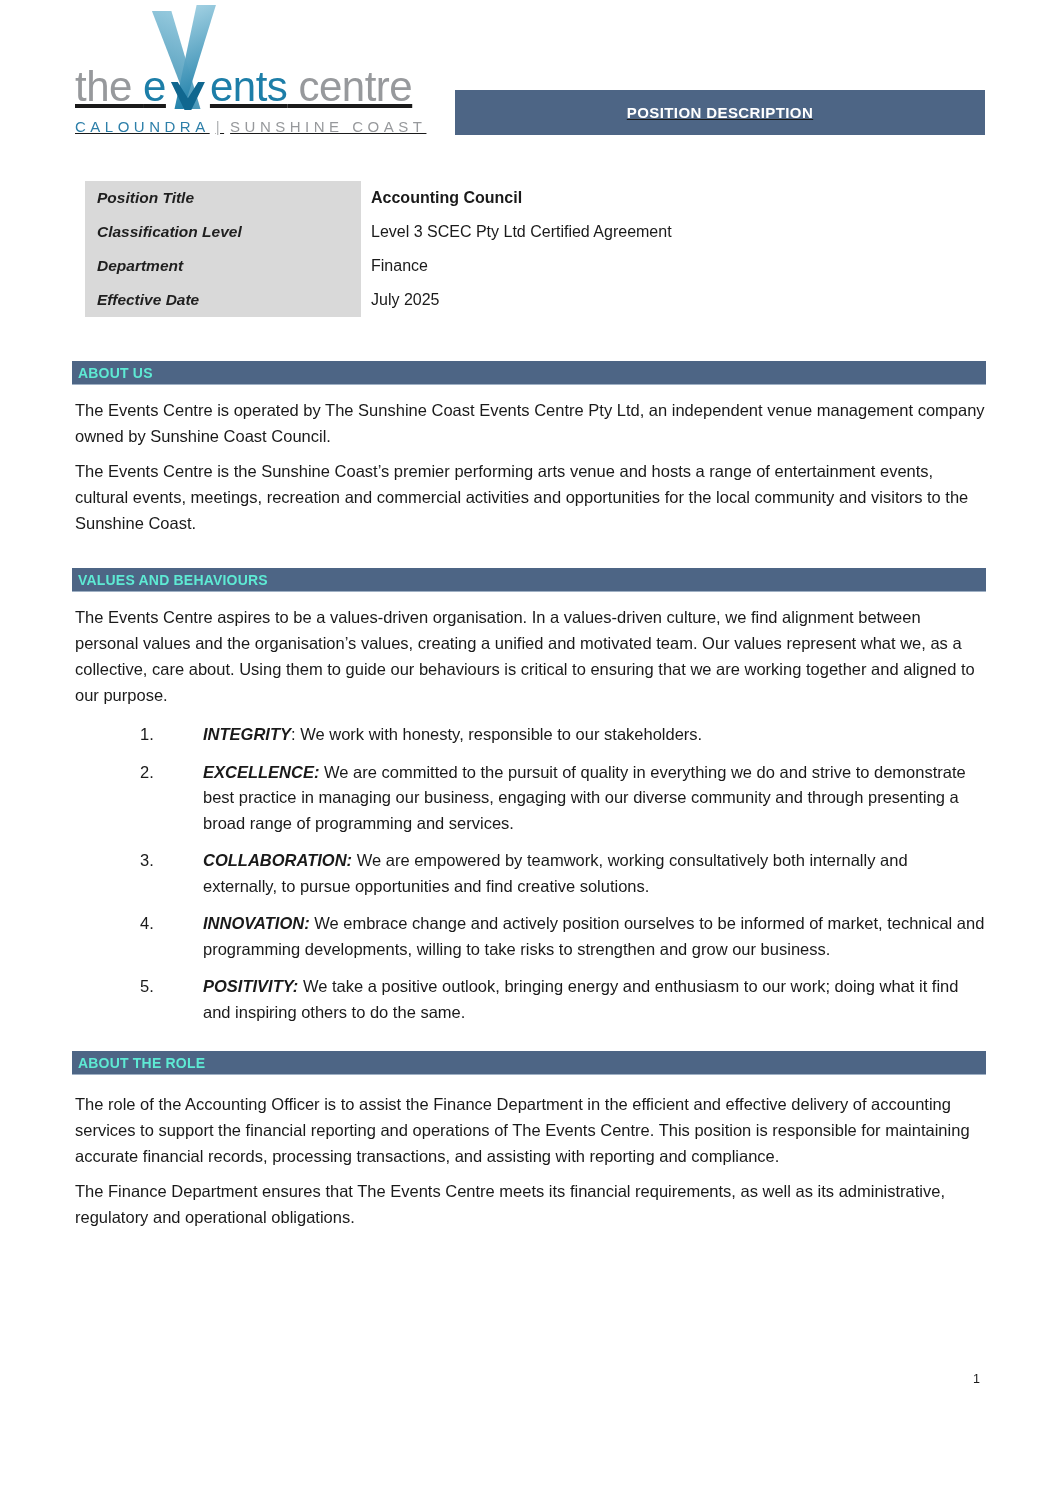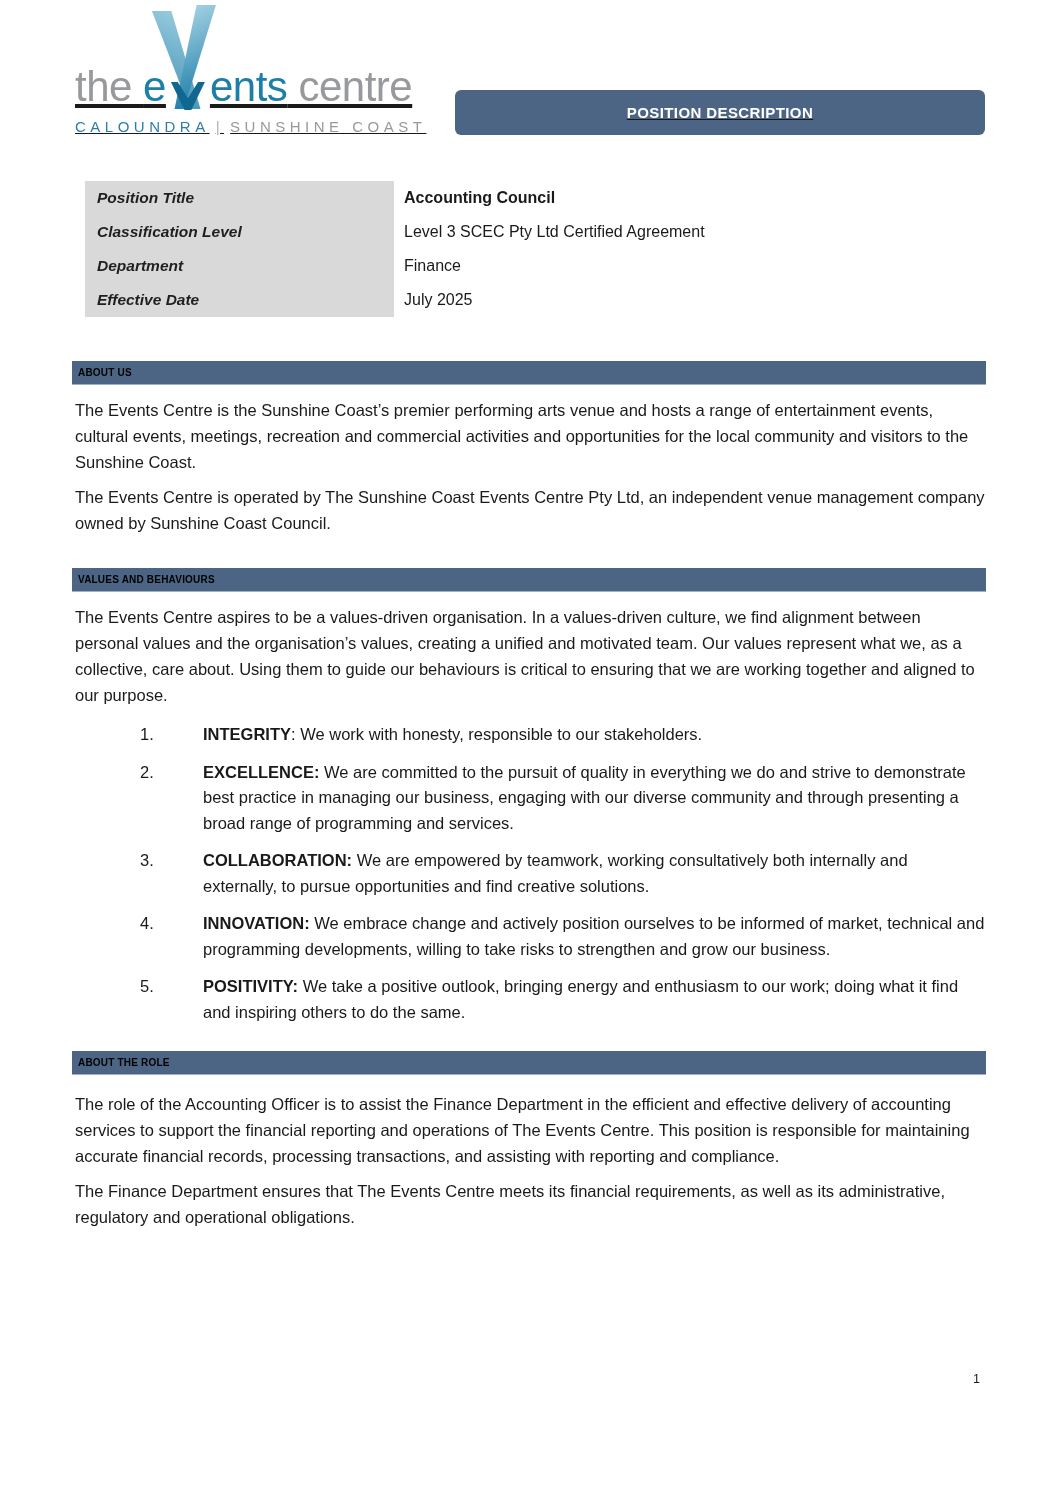--- a/index.html
+++ b/index.html
@@ -48,60 +48,60 @@
     font-weight:400;
   }
   .tag-blue { color:#2d7fa9; }
   .tag-sep  { color:#b0b2b4; padding:0 6px; }
   .tag-gray { color:#97999c; }
   .banner {
     margin-left:auto; margin-top:28px;
     width:530px; height:45px;
     background:#4d6585;
     display:flex; align-items:center; justify-content:center;
-    color:#ffffff; font-size:15px; font-weight:700; letter-spacing:0.4px;border-radius:6px;
+    color:#ffffff; font-size:15px; font-weight:700; letter-spacing:0.4px;
   }
   
   .details-table { margin:46px 73px 0 85px; width:900px; }
   .details-row { display:flex; }
   .detail-label {
-    width:309px; background:#d9d9d9;
+    width:276px; background:#d9d9d9;
     font-weight:700; font-style:italic; font-size:15.5px; color:#1f1f1f;
     padding:8px 0 8px 12px; line-height:18px;
   }
   .detail-value {
     flex:1; background:#ffffff;
     font-size:16px; padding:8px 0 8px 10px; line-height:18px;
   }
   .details-row:first-child .detail-value { font-weight:700; }
   
   .section-bar {
     margin-left:72px; width:914px; height:24px;
     background:#4d6585; border-bottom:1px solid #9fb0c4;
-    color:#000000; font-size:10px; font-weight:700;
+    color:#5eead4; font-size:14px; font-weight:700;
     display:flex; align-items:center; padding-left:6px; letter-spacing:0.2px;
   }
   .bar-about-us   { margin-top:44px; }
   .bar-values     { margin-top:32px; }
   .bar-about-role { margin-top:26px; }
   .para {
     margin:12px 73px 0 75px; width:910px;
     font-size:16.5px; line-height:26px; color:#1a1a1a;
   }
   .para + .para { margin-top:9px; }
   .para-gap { margin-top:16px; }
   
   .values-list { margin-top:14px; }
   .vitem {
     display:flex; margin:12px 73px 0 140px; width:845px;
     font-size:16.5px; line-height:25.5px;
   }
   .vitem .num  { width:63px; flex:0 0 63px; }
   .vitem .vtext { flex:1; }
-  .vitem b { font-weight:700; }
+  .vitem b { font-weight:700;font-style:italic; }
   
   .page-number {
     position:absolute; top:1372px; right:78px;
     font-size:12.5px; color:#1a1a1a;
   }
 </style>
 </head>
 <body>
 
 <div class="page">
@@ -131,22 +131,22 @@
       <div class="detail-label">Department</div>
       <div class="detail-value">Finance</div>
     </div>
     <div class="details-row">
       <div class="detail-label">Effective Date</div>
       <div class="detail-value">July 2025</div>
     </div>
   </div>
 
   <div class="section-bar bar-about-us">ABOUT US</div>
+  <div class="para">The Events Centre is operated by The Sunshine Coast Events Centre Pty Ltd, an independent venue management company owned by Sunshine Coast Council.</div>
   <div class="para">The Events Centre is the Sunshine Coast’s premier performing arts venue and hosts a range of entertainment events, cultural events, meetings, recreation and commercial activities and opportunities for the local community and visitors to the Sunshine Coast.</div>
-  <div class="para">The Events Centre is operated by The Sunshine Coast Events Centre Pty Ltd, an independent venue management company owned by Sunshine Coast Council.</div>
 
   <div class="section-bar bar-values">VALUES AND BEHAVIOURS</div>
   <div class="para">The Events Centre aspires to be a values-driven organisation. In a values-driven culture, we find alignment between personal values and the organisation’s values, creating a unified and motivated team. Our values represent what we, as a collective, care about. Using them to guide our behaviours is critical to ensuring that we are working together and aligned to our purpose.</div>
 
   <div class="values-list">
     <div class="vitem">
       <span class="num">1.</span>
       <span class="vtext"><b>INTEGRITY</b><span>: We work with honesty, responsible to our stakeholders.</span></span>
     </div>
     <div class="vitem">

